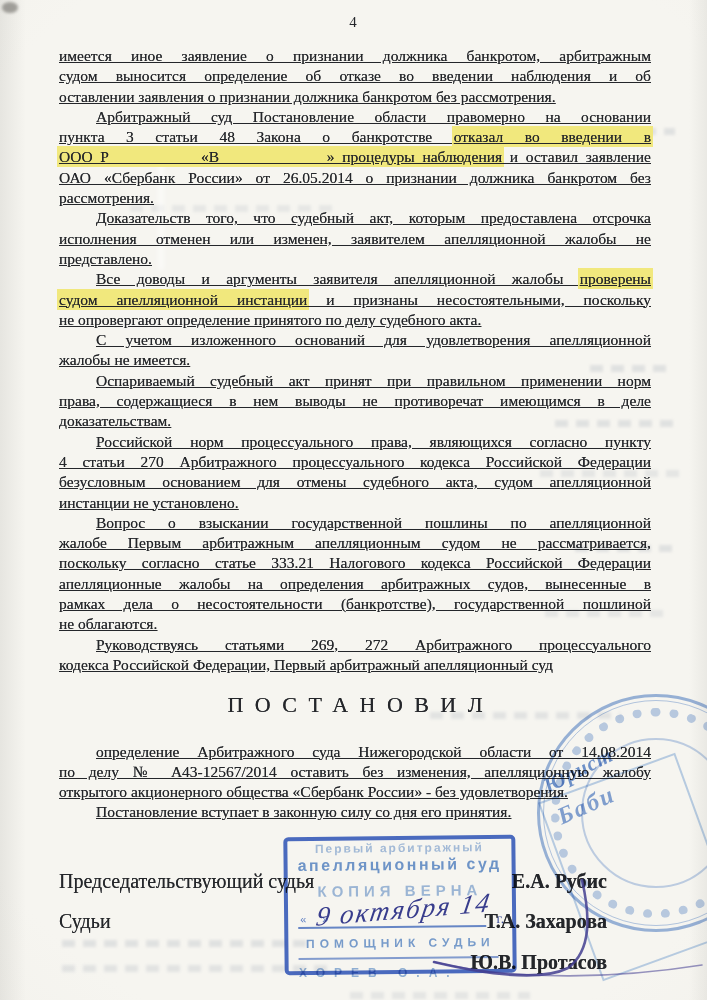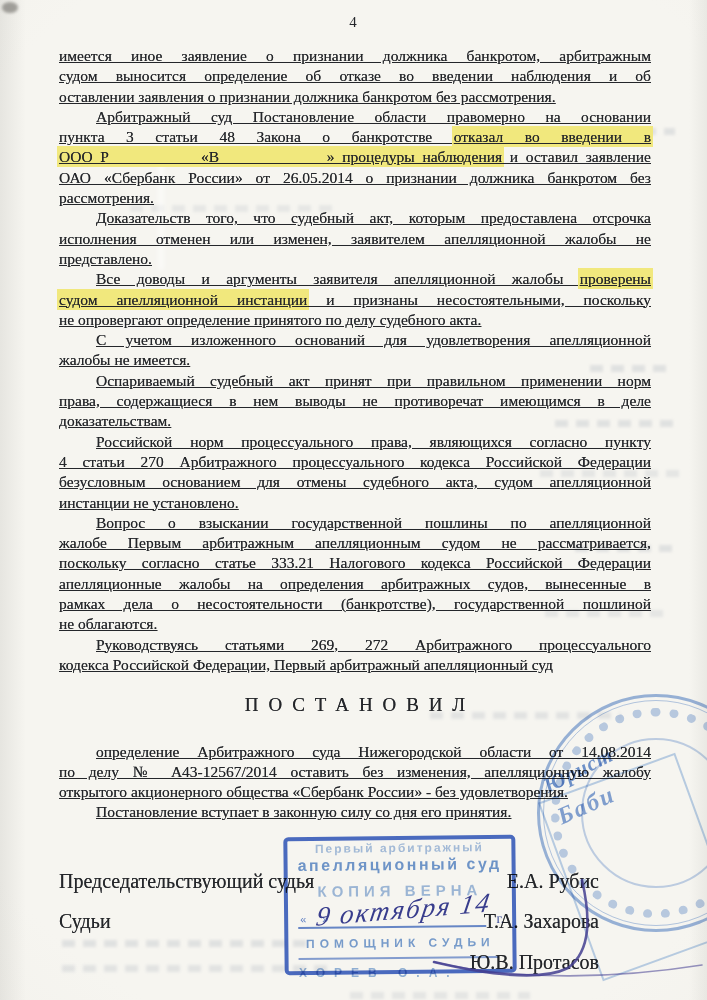--- a/index.html
+++ b/index.html
@@ -36,25 +36,25 @@
     z-index:2;
   }
   .para{margin:0;}
   .line{text-align:justify;text-align-last:justify;white-space:normal;text-decoration:underline;}
   .line.last{text-align-last:left;}
   .para.indent .line:first-child{text-indent:37px;}
   .hl{background:#f1e87d;box-shadow:0 0 0 2px #f1e87d;}
   .heading{
     margin:20px 0 26px 0;
     text-align:left;text-align-last:center;
-    font-size:19px;letter-spacing:.52em;text-indent:.52em;
+    font-size:22px;letter-spacing:.52em;text-indent:.52em;
   }
   .sig-row{position:absolute;left:59px;width:600px;font-size:20px;z-index:2;
     text-shadow:0 0 .5px rgba(25,28,32,.7);}
-  .sig-name{position:absolute;right:60px;top:0;}
+  .sig-name{position:absolute;right:52px;top:0;font-weight:bold;}
   
   .copy-stamp{
     position:absolute;left:284px;top:836px;width:224px;height:130px;
     border:4px solid rgba(38,78,190,.82);border-radius:5px;
     transform:rotate(-.6deg);
     z-index:3;mix-blend-mode:multiply;
     font-family:"Liberation Sans","DejaVu Sans",sans-serif;
   }
   .cs-l1{position:absolute;top:1px;left:0;width:100%;text-align:center;
     font-size:12px;letter-spacing:2px;color:rgba(96,142,205,.55);font-weight:bold;}

